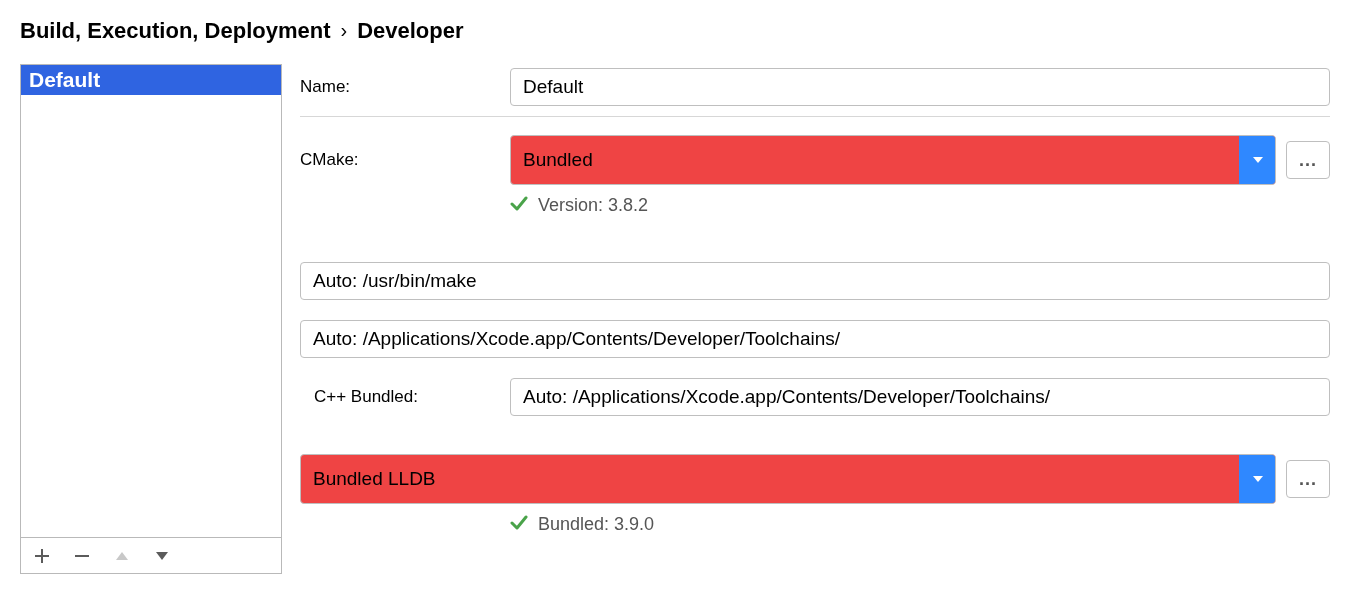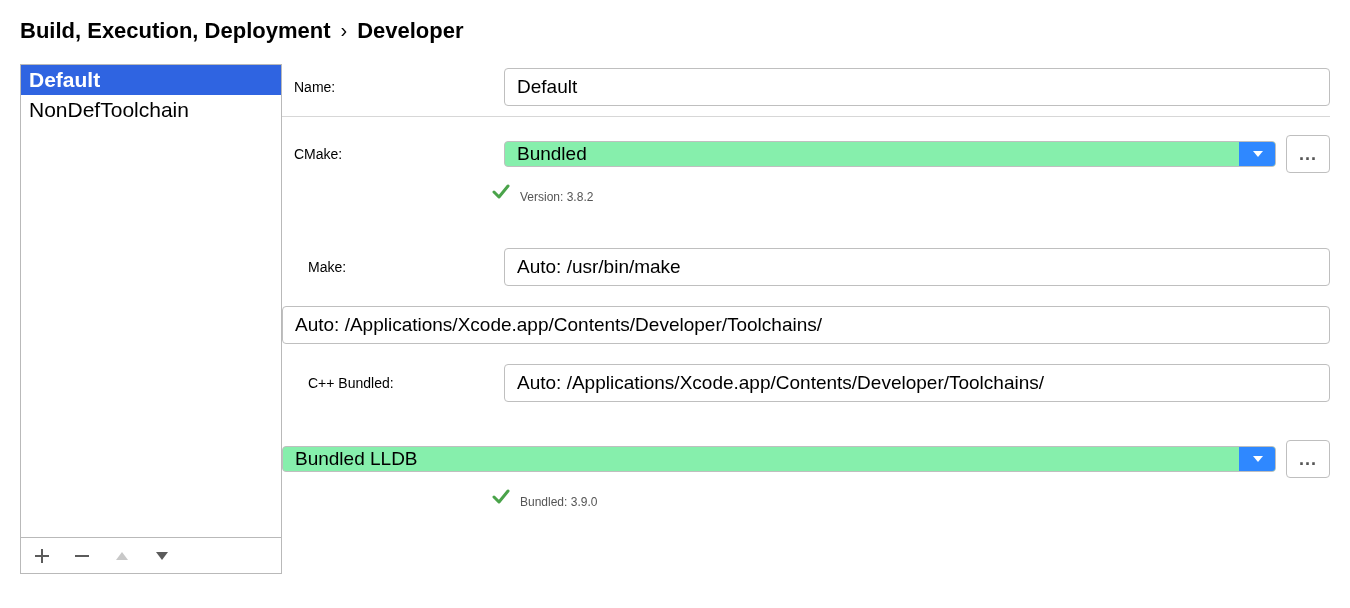--- a/index.html
+++ b/index.html
@@ -21,20 +21,21 @@
       gap: 10px;
     }
     .breadcrumb .chevron {
       font-size: 20px;
       font-weight: 400;
       position: relative;
       top: -1px;
     }
     .layout {
       display: flex;
+      gap: 18px;
     }
     .sidebar {
       width: 262px;
       display: flex;
       flex-direction: column;
     }
     .list-box {
       border: 1px solid #b9b9b9;
       height: 474px;
       overflow: hidden;
@@ -77,43 +78,42 @@
       flex: 1;
       padding-top: 4px;
     }
     .row {
       display: flex;
       align-items: center;
       margin-bottom: 10px;
     }
     .row .label {
       width: 210px;
-      font-size: 14px;
-      margin-left: 12px;
+      font-size: 17px;
     }
     .row.indent .label { padding-left: 14px; }
     .row .controls { flex: 1; display:flex; align-items:center; gap:10px;}
     .text-input {
       flex: 1;
       height: 38px;
       border: 1px solid #bfbfbf;
       border-radius: 4px;
       padding: 6px 12px;
       font-size: 19px;
       background: #fff;
     }
     .combo {
       flex: 1;
-      height: 26px;
+      height: 50px;
       border: 1px solid #bfbfbf;
       border-radius: 4px;
       display: flex;
       align-items: stretch;
       overflow: hidden;
-      background: #86efac;
+      background: #ef4444;
     }
     .combo .combo-text {
       flex: 1;
       padding: 6px 12px;
       display:flex;
       align-items:center;
       font-size: 19px;
     }
     .combo .combo-arrow {
       width: 36px;
@@ -140,24 +140,24 @@
       letter-spacing: 1px;
     }
     .hr {
       height:1px;
       background:#d7d7d7;
       margin: 8px 0 18px 0;
     }
     .status-line {
       margin-left: 210px;
       display:flex;
-      align-items:flex-end;
+      align-items:flex-start;
       gap:10px;
       color:#555;
-      font-size:12px;
+      font-size:18px;
       margin-top:4px;
       margin-bottom: 18px;
     }
     .status-line .check {
       color:#4aa34a;
     }
     .section-gap { height: 26px; }
   </style>
 </head>
 <body>
@@ -165,21 +165,20 @@
 <div class="breadcrumb">
   <span>Build, Execution, Deployment</span>
   <span class="chevron">›</span>
   <span>Developer</span>
 </div>
 
 <div class="layout">
   <div class="sidebar">
     <div class="list-box">
       <div class="list-item selected">Default</div>
-      <div class="list-item">NonDefToolchain</div>
     </div>
     <div class="list-toolbar">
       <span class="tb-btn">
         <svg width="16" height="16" viewBox="0 0 16 16">
             <path d="M7 1h2v6h6v2H9v6H7V9H1V7h6z" fill="currentColor"></path>
           </svg>
       </span>
       <span class="tb-btn">
         <svg width="16" height="16" viewBox="0 0 16 16">
             <rect x="1" y="7" width="14" height="2" fill="currentColor"></rect>
@@ -227,21 +226,20 @@
         <svg width="18" height="18" viewBox="0 0 18 18">
             <path d="M2 9 L7 14 L16 3" stroke="currentColor" stroke-width="3" fill="none" stroke-linecap="round" stroke-linejoin="round"></path>
           </svg>
       </span>
       <span>Version: 3.8.2</span>
     </div>
 
     <div class="section-gap"></div>
 
     <div class="row indent">
-      <div class="label">Make:</div>
       <div class="controls">
         <input class="text-input" value="Auto: /usr/bin/make" style="">
       </div>
     </div>
     <div style="height:10px"></div>
     <div class="row indent">
       <div class="controls">
         <input class="text-input" value="Auto: /Applications/Xcode.app/Contents/Developer/Toolchains/" style="">
       </div>
     </div>

